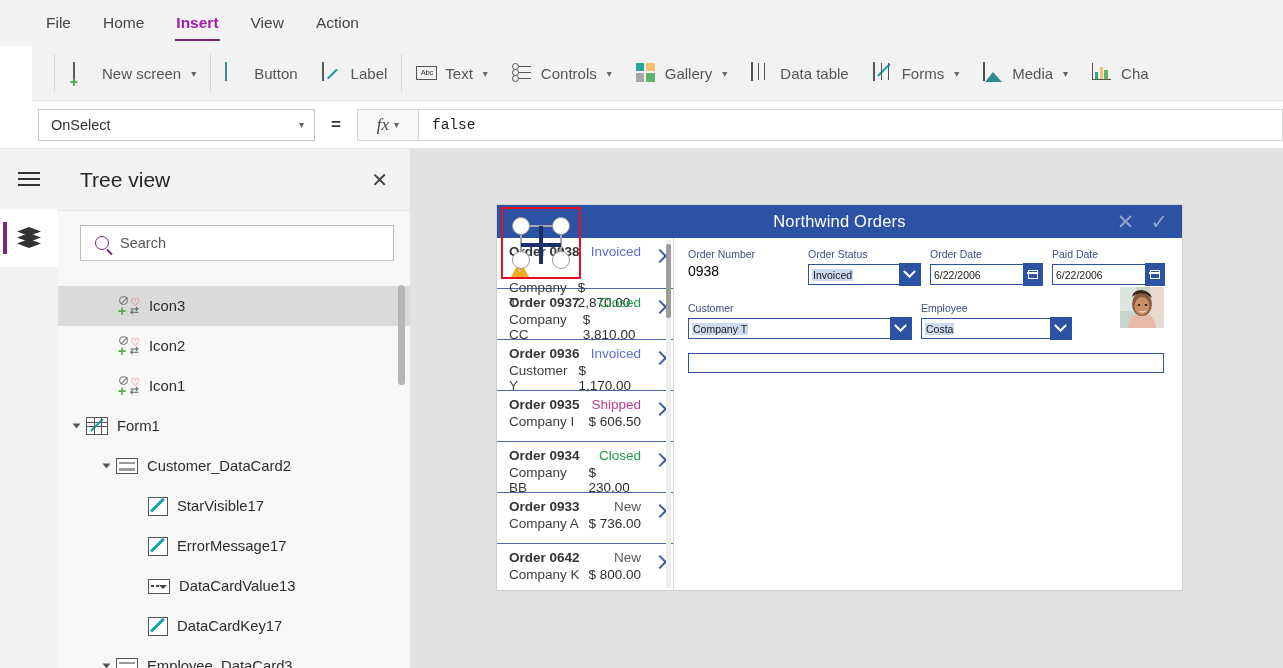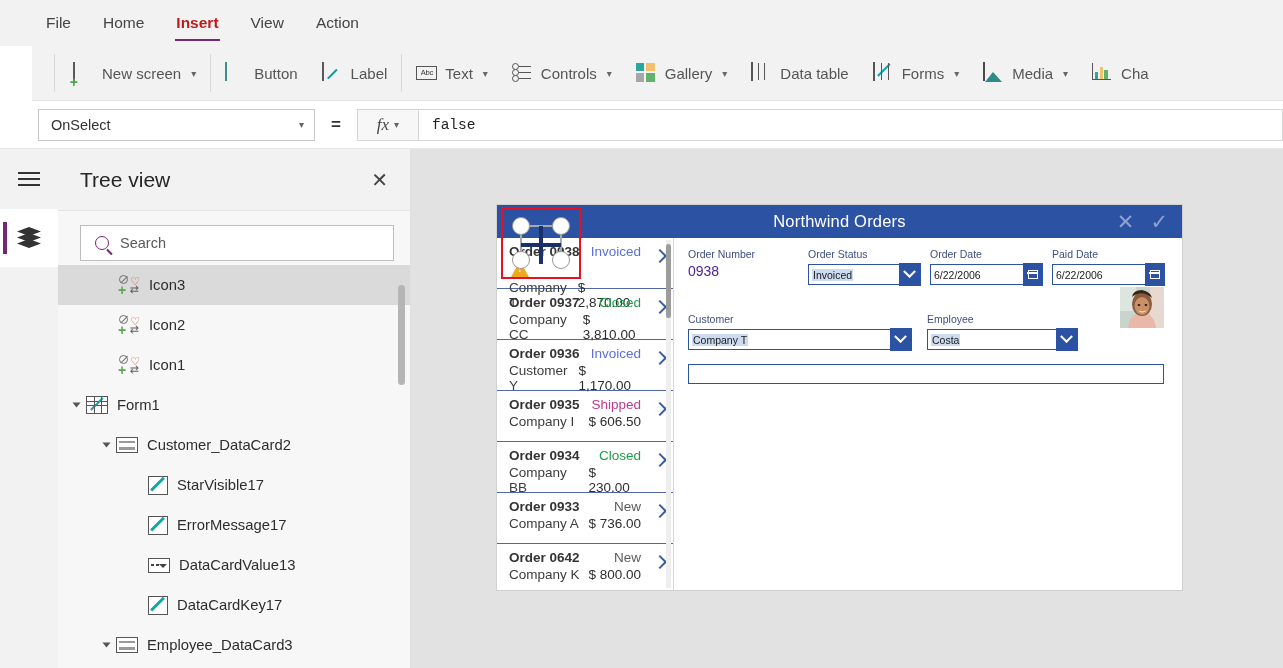--- a/index.html
+++ b/index.html
@@ -14,21 +14,21 @@
   
   .menubar {
     position: absolute; left: 0; top: 0; width: 1283px; height: 46px;
     background: #f2f2f2;
     display: flex; align-items: center; padding-left: 30px; gap: 0px;
   }
   .menu-item {
     font-size: 15.5px; color: #444; padding: 0 16px; height: 46px;
     display: flex; align-items: center; position: relative; cursor: default;
   }
-  .menu-item.active { color: #b91c1c; font-weight: bold; }
+  .menu-item.active { color: #a21caf; font-weight: bold; }
   .menu-item.active::after {
     content: ""; position: absolute; left: 15px; right: 15px; bottom: 5px;
     height: 2.5px; background: #742774;
   }
 
   
   .ribbon {
     position: absolute; left: 0; top: 46px; width: 1283px; height: 55px;
     background: #f2f2f2; border-bottom: 1px solid #e1e1e1;
     display: flex; align-items: center; margin-left: 32px;
@@ -109,21 +109,21 @@
   .tree {
     position: absolute; left: 58px; top: 149px; width: 353px; height: 519px;
     background: #f7f7f7; border-right: 1px solid #e0e0e0;
   }
   .tree-head {
     height: 62px; background: #f2f2f2; display: flex; align-items: center;
     padding: 0 22px 0 22px; justify-content: space-between; border-bottom: 1px solid #e4e4e4;
   }
   .tree-title { font-size: 21px; color: #262626; }
   .tree-close { font-size: 20px; color: #444; cursor: default; line-height: 1; }
-  .search-wrap { padding: 14px 16px 4px 22px; background: #f7f7f7; }
+  .search-wrap { padding: 14px 16px 25px 22px; background: #f7f7f7; }
   .search-box {
     height: 36px; border: 1px solid #bdbdbd; background: #fff;
     display: flex; align-items: center; padding-left: 14px; gap: 11px; cursor: text;
   }
   .mag { width: 14px; height: 14px; border: 1.8px solid #742774; border-radius: 50%; position: relative; flex: 0 0 14px; }
   .mag::after { content: ""; position: absolute; right: -5px; bottom: -4px; width: 7px; height: 1.8px; background: #742774; transform: rotate(45deg); }
   .search-ph { font-size: 14.5px; color: #5a5a5a; }
 
   .tree-list { position: relative; height: 389px; overflow: hidden; }
   .tree-row {
@@ -196,21 +196,21 @@
   .warn {
     display: inline-block; width: 0; height: 0; position: relative; top: 2px; margin-left: 2px;
     border-left: 9px solid transparent; border-right: 9px solid transparent; border-bottom: 16px solid #f0a81e;
   }
   .warn::after { content: "!"; position: absolute; left: -2px; top: 3px; color: #fff; font-size: 10px; font-weight: bold; line-height: 1; }
   .gal-sb { position: absolute; right: 2px; width: 5px; background: #9c9c9c; border-radius: 3px; }
   .gal-track { position: absolute; right: 2px; top: 2px; bottom: 2px; width: 5px; background: #eee; }
 
   .detail { flex: 1; background: #fff; padding: 10px 18px 0 14px; position: relative; }
   .fld-label { font-size: 10.5px; color: #3d4f86; margin-bottom: 3px; }
-  .fld-static { font-size: 14px; color: #4c1d95; }
+  .fld-static { font-size: 14px; color: #000000; }
   .d-input {
     height: 21px; border: 1.6px solid #2c52a3; background: #fff;
     display: flex; align-items: center; font-size: 10.5px; color: #1a1a1a; padding-left: 3px; position: relative; cursor: text;
   }
   .d-input .selv { background: #cddbf0; padding: 0 1px; }
   .dd-btn {
     position: absolute; right: -1.6px; top: -1.6px; bottom: -1.6px; width: 22px;
     background: #2c52a3; display: flex; align-items: center; justify-content: center; cursor: default;
   }
   .dd-btn::after { content: ""; width: 7px; height: 7px; border-right: 2px solid #fff; border-bottom: 2px solid #fff; transform: rotate(45deg) translate(-2px,-2px); }
@@ -572,21 +572,21 @@
               <div class="fld-label">Paid Date</div>
               <div class="d-input" style="margin-top:4px">
                 <span>6/22/2006</span>
                 <span class="cal-btn">
                     <span class="cal-ic"></span>
                   </span>
               </div>
             </div>
           </div>
 
-          <div style="display:flex;gap:16px;margin-top:28px">
+          <div style="display:flex;gap:10px;margin-top:17px">
             <div style="width:223px">
               <div class="fld-label">Customer</div>
               <div class="d-input" style="margin-top:4px">
                 <span class="selv">Company T</span>
                 <span class="dd-btn"></span>
               </div>
             </div>
             <div style="width:150px">
               <div class="fld-label">Employee</div>
               <div class="d-input" style="margin-top:4px">

